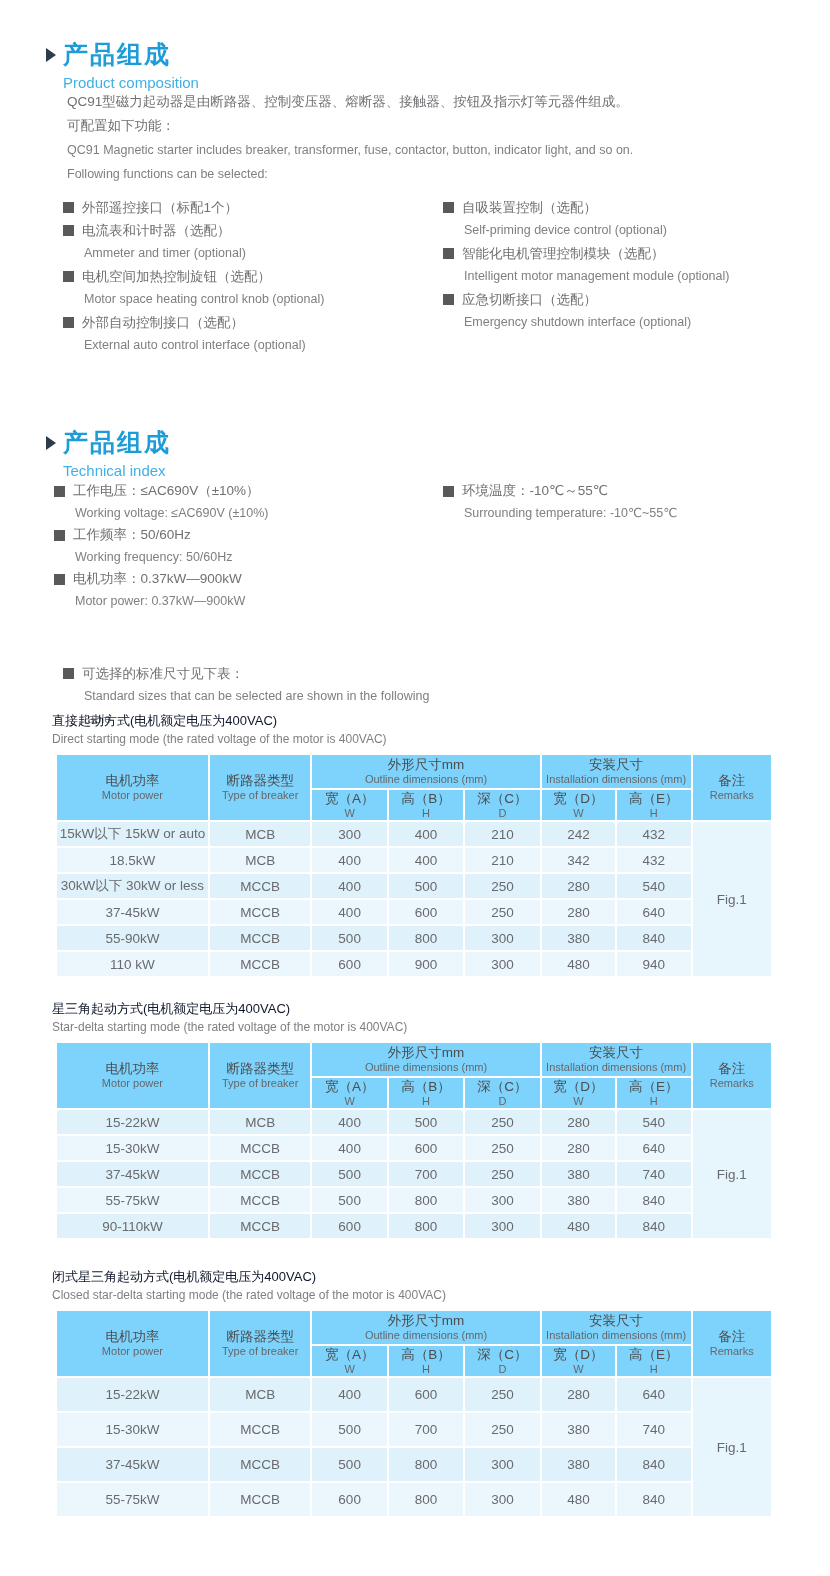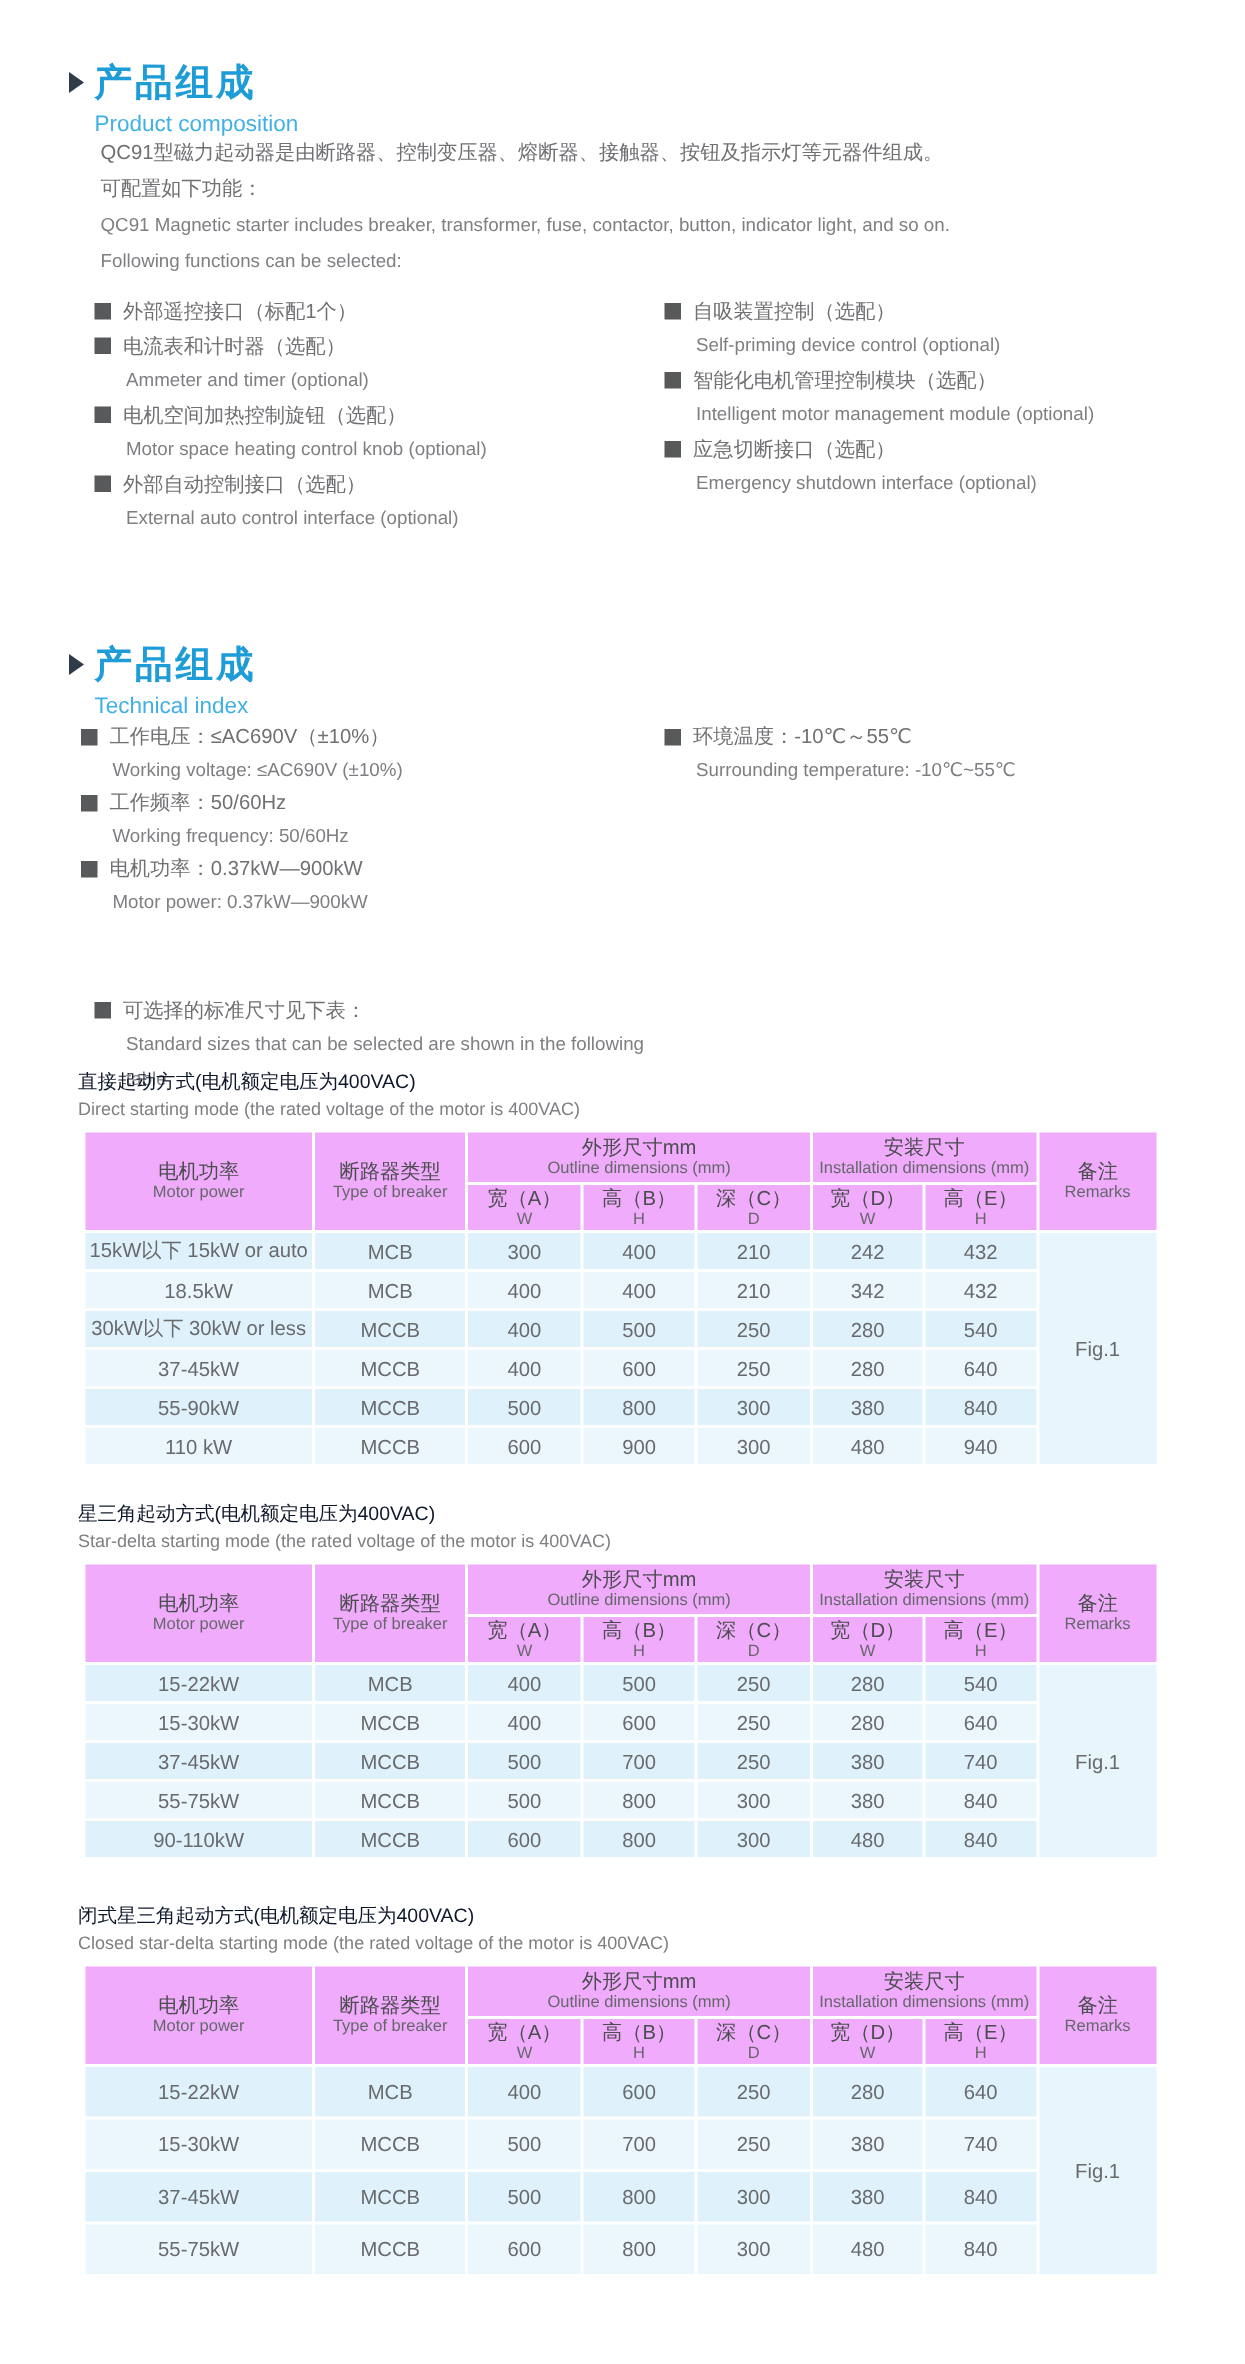--- a/index.html
+++ b/index.html
@@ -33,21 +33,21 @@
   .spec-caption{position:absolute;left:52px;}
   .spec-caption .zh{font-size:13px;color:#0f172a;line-height:18px;}
   .spec-caption .en{font-size:12px;color:#7e7f82;line-height:18px;}
 
   
   table.spec{position:absolute;left:55px;width:718px;table-layout:fixed;
              border-collapse:separate;border-spacing:2px;}
   col.c-motor{width:150px;} col.c-brk{width:100px;} col.c-dimA{width:74px;}
   col.c-dimB{width:74px;} col.c-dimC{width:74px;} col.c-dimD{width:73px;}
   col.c-dimE{width:73px;} col.c-rem{width:78px;}
-  table.spec th{background:#f0abfc;font-weight:normal;padding:0;vertical-align:middle;text-align:center;margin-left:28px;}
+  table.spec th{background:#7dd3fc;font-weight:normal;padding:0;vertical-align:middle;text-align:center;margin-left:28px;}
   table.spec thead tr:nth-child(1) th{height:33px;}
   table.spec thead tr:nth-child(2) th{height:30px;}
   .th-zh{font-size:13.5px;color:#4c4d4f;line-height:16px;}
   .th-en{font-size:11px;color:#66676a;line-height:13px;}
   table.spec td{text-align:center;vertical-align:middle;font-size:13.5px;color:#696a6d;padding:0;}
   table.t-compact tbody td{height:24px;}
   table.t-tall tbody td{height:33px;}
   tr.r-odd td{background:#dff2fb;}
   tr.r-even td{background:#ecf7fd;}
   td.remark{background:#e7f5fc !important;font-size:13px;color:#696a6d;}

